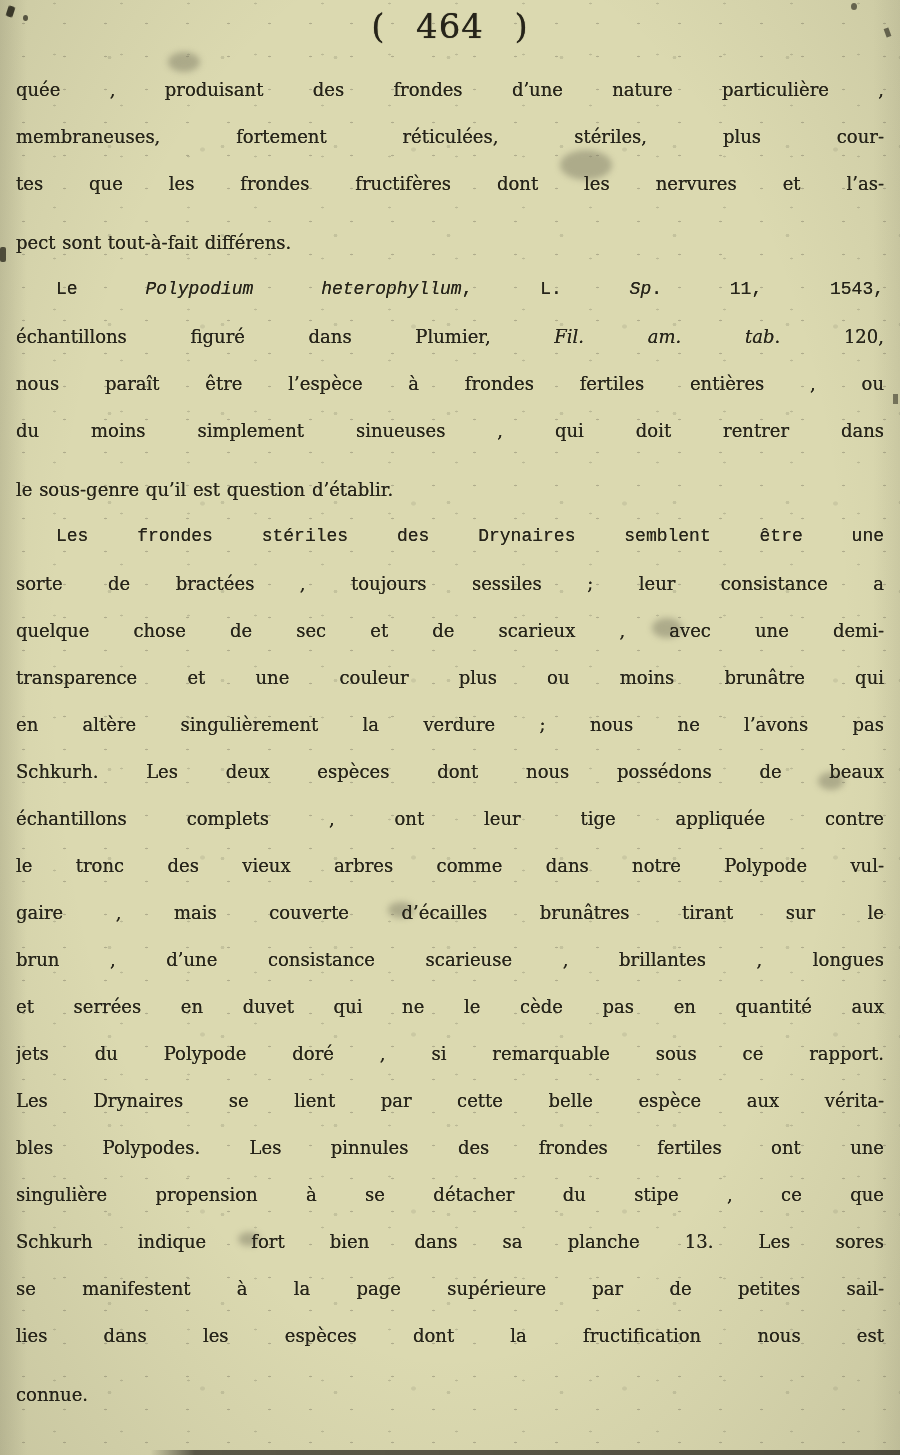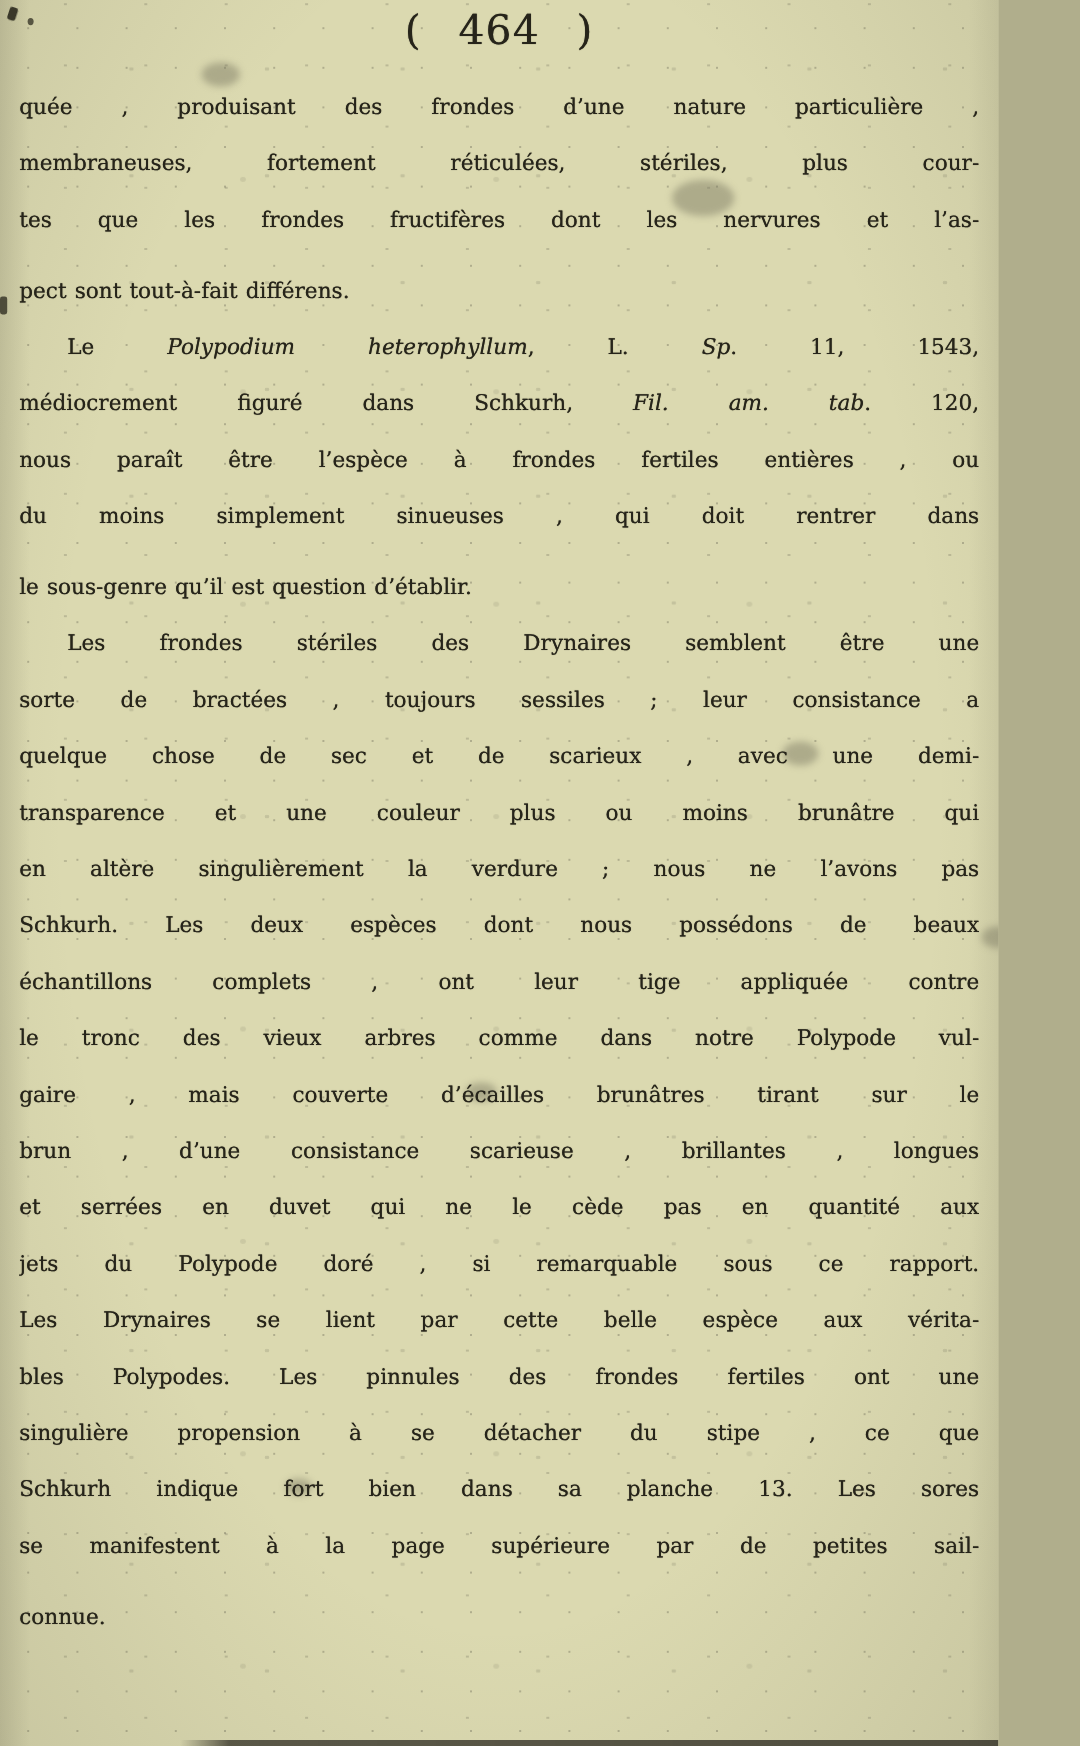--- a/index.html
+++ b/index.html
@@ -3,21 +3,21 @@
 <meta charset="utf-8">
 <style>
   html, body { margin: 0; padding: 0; }
   body {
     width: 900px; height: 1455px;
     font-family: "DejaVu Serif", "Liberation Serif", serif;
     background: #b0ae8c;
   }
   .page {
     position: relative;
-    width: 832px; height: 1455px;
+    width: 900px; height: 1455px;
     background: #dbd9b0;
     overflow: hidden;
     color: #26241a;
   }
   
   .noise {
     position: absolute; inset: 0;
     background-image:
       radial-gradient(rgba(104,102,84,0.38) 1px, rgba(0,0,0,0) 1.3px),
       radial-gradient(rgba(104,102,84,0.28) 1px, rgba(0,0,0,0) 1.5px),
@@ -78,21 +78,21 @@
   .line {
     height: 47px;
     line-height: 47px;
     font-size: 18px;
     text-align: justify;
     text-align-last: justify;
     overflow: hidden;
     word-spacing: 1px;
     text-shadow: 0 0 0.6px rgba(34,32,20,0.85);
   }
-  .line.indent { text-indent: 40px; }
+  .line.indent { text-indent: 40px; font-family: Liberation Mono, monospace; }
   .line.para-end { text-align-last: left; margin-top: 12px; }
   .line i { font-style: italic; }
   .bottom-shadow {
     position: absolute;
     left: 150px; right: 0; bottom: 0;
     height: 5px;
     background: linear-gradient(to right, rgba(48,46,38,0) 0%, rgba(48,46,38,0.75) 6%, rgba(48,46,38,0.8) 100%);
     filter: blur(0.6px);
     pointer-events: none;
   }
@@ -118,38 +118,39 @@
   <div class="mark m6"></div>
 
   <div class="header">( 464 )</div>
 
   <div class="text">
       <div class="line"><span>quée , produisant des frondes d’une nature particulière ,</span></div>
       <div class="line"><span>membraneuses, fortement réticulées, stériles, plus cour-</span></div>
       <div class="line"><span>tes que les frondes fructifères dont les nervures et l’as-</span></div>
       <div class="line para-end"><span>pect sont tout-à-fait différens.</span></div>
       <div class="line indent"><span>Le </span><i>Polypodium heterophyllum</i><span>, L. </span><i>Sp</i><span>. 11, 1543,</span></div>
-      <div class="line"><span>médiocrement figuré dans Schkurh, </span><i>Fil. am. tab</i><span>. 120,</span></div>
+      <div class="line"><span>échantillons figuré dans Plumier, </span><i>Fil. am. tab</i><span>. 120,</span></div>
       <div class="line"><span>nous paraît être l’espèce à frondes fertiles entières , ou</span></div>
       <div class="line"><span>du moins simplement sinueuses , qui doit rentrer dans</span></div>
       <div class="line para-end"><span>le sous-genre qu’il est question d’établir.</span></div>
       <div class="line indent"><span>Les frondes stériles des Drynaires semblent être une</span></div>
       <div class="line"><span>sorte de bractées , toujours sessiles ; leur consistance a</span></div>
       <div class="line"><span>quelque chose de sec et de scarieux , avec une demi-</span></div>
       <div class="line"><span>transparence et une couleur plus ou moins brunâtre qui</span></div>
       <div class="line"><span>en altère singulièrement la verdure ; nous ne l’avons pas</span></div>
       <div class="line"><span>Schkurh. Les deux espèces dont nous possédons de beaux</span></div>
       <div class="line"><span>échantillons complets , ont leur tige appliquée contre</span></div>
       <div class="line"><span>le tronc des vieux arbres comme dans notre Polypode vul-</span></div>
       <div class="line"><span>gaire , mais couverte d’écailles brunâtres tirant sur le</span></div>
       <div class="line"><span>brun , d’une consistance scarieuse , brillantes , longues</span></div>
       <div class="line"><span>et serrées en duvet qui ne le cède pas en quantité aux</span></div>
       <div class="line"><span>jets du Polypode doré , si remarquable sous ce rapport.</span></div>
       <div class="line"><span>Les Drynaires se lient par cette belle espèce aux vérita-</span></div>
       <div class="line"><span>bles Polypodes. Les pinnules des frondes fertiles ont une</span></div>
       <div class="line"><span>singulière propension à se détacher du stipe , ce que</span></div>
       <div class="line"><span>Schkurh indique fort bien dans sa planche 13. Les sores</span></div>
       <div class="line"><span>se manifestent à la page supérieure par de petites sail-</span></div>
+      <div class="line"><span>lies dans les espèces dont la fructification nous est</span></div>
       <div class="line para-end"><span>connue.</span></div>
     </div>
 
   <div class="bottom-shadow"></div>
 </div>
 
 </body></html>

